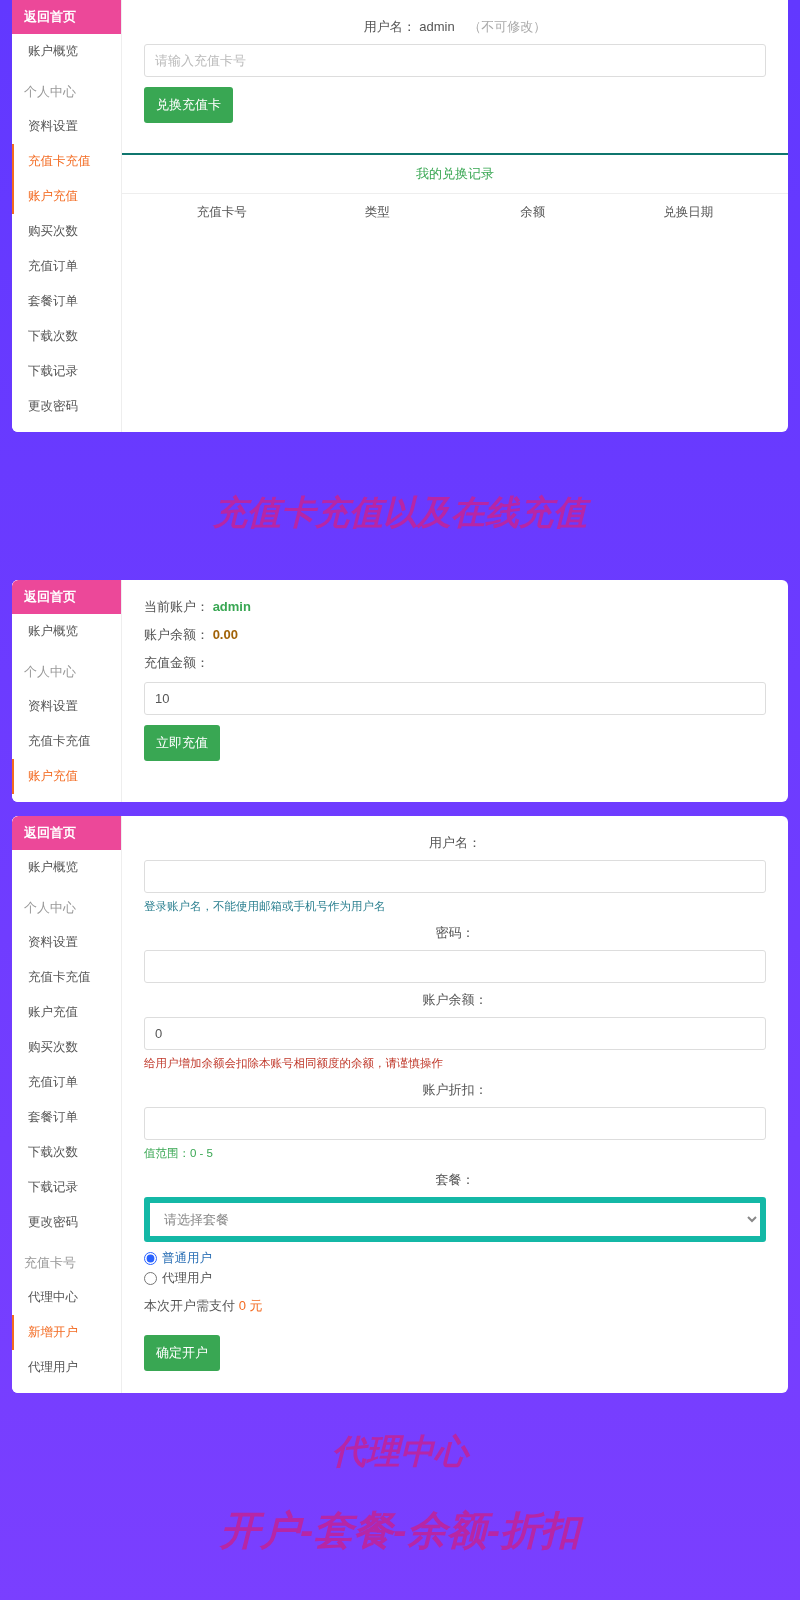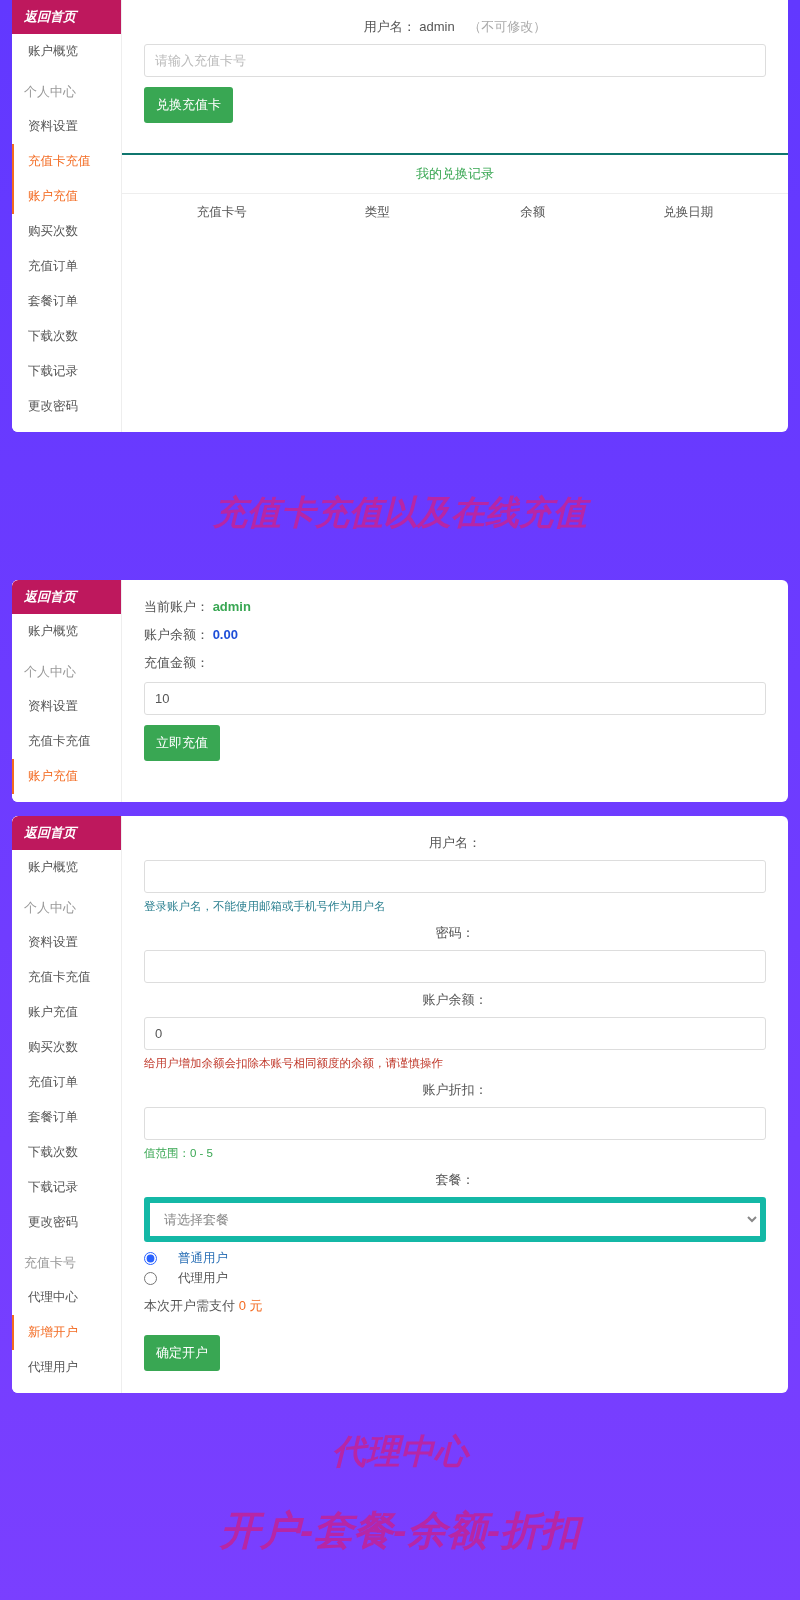--- a/index.html
+++ b/index.html
@@ -1,47 +1,47 @@
 <!DOCTYPE html>
 <html><head>
 <meta charset="utf-8">
 <style>
 * { margin: 0; padding: 0; box-sizing: border-box; }
 body { font-family: "Microsoft YaHei", Arial, sans-serif; font-size: 13px; color: #555; }
 .outer { background: linear-gradient(to bottom, #6238ff, #7a3fff); padding: 0 12px 12px; }
 .panel { background: #fff; border-radius: 6px; overflow: hidden; margin-bottom: 14px; display: flex; }
 .panel:first-child { border-top-left-radius: 0; border-top-right-radius: 0; }
 .sidebar { width: 110px; background: #fff; border-right: 1px solid #eee; padding-bottom: 8px; }
-.sb-home { background: #be185d; color: #fff; padding: 8px 12px; font-size: 13px; font-weight: 600; border-top-left-radius: 6px; font-style: italic; }
+.sb-home { background: #ec4899; color: #fff; padding: 8px 12px; font-size: 13px; font-weight: 600; border-top-left-radius: 6px; }
 .panel:first-child .sb-home { border-top-left-radius: 0; }
 .sb-item { display: block; padding: 9px 16px; font-size: 12.5px; color: #555; text-decoration: none; cursor: pointer; }
 .sb-item.active { color: #f36b22; border-left: 2px solid #f36b22; padding-left: 14px; }
 .sb-head { padding: 14px 12px 8px; font-size: 13px; color: #999; }
 .mainarea { flex: 1; padding: 18px 22px; }
 .row-label { margin-bottom: 8px; font-size: 13px; color: #555; text-align: center; }
 .inline-label { display: inline-block; }
 .note-grey { color: #aaa; margin-left: 10px; }
 .input { width: 100%; padding: 8px 10px; border: 1px solid #ddd; border-radius: 3px; font-size: 13px; color: #555; }
 .input::placeholder { color: #bbb; }
 .btn-green { background: #39a753; color: #fff; border: none; padding: 9px 12px; border-radius: 3px; font-size: 13px; margin-top: 10px; cursor: pointer; text-align: right; }
 .rec-title { text-align: center; color: #39a753; padding: 10px; border-top: 2px solid #0f766e; border-bottom: 1px solid #eee; margin: 30px -22px 0; font-size: 13px; }
 .tbl-head { display: flex; padding: 10px 0; font-size: 12.5px; color: #555; }
 .tbl-head > div { flex: 1; text-align: center; }
 .caption-big { font-size: 34px; font-weight: 700; color: #b726a5; text-align: center; padding: 22px 10px; font-style: italic; }
 .caption-1 { padding: 44px 10px 44px; }
 .info-line { margin-bottom: 10px; font-size: 13px; }
 .v-green { color: #39a753; font-weight: 600; }
-.v-red { color: #1d4ed8; font-weight: 600; }
+.v-red { color: #a16207; font-weight: 600; }
 .v-orange { color: #f36b22; }
 .hint-teal { color: #2a7f8f; font-size: 11.5px; margin: 6px 0 10px; }
 .hint-red { color: #c0392b; font-size: 11.5px; margin: 6px 0 10px; }
 .hint-green { color: #39a753; font-size: 11.5px; margin: 6px 0 10px; }
 .field { margin-bottom: 8px; }
 .select { width: 100%; padding: 8px 10px; border: 6px solid #14b8a6; border-radius: 3px; font-size: 13px; color: #888; background: #fff; }
-.radio-row { display: flex; align-items: center; gap: 21px; margin: 3px 0; font-size: 12.5px; }
+.radio-row { display: flex; align-items: center; gap: 5px; margin: 3px 0; font-size: 12.5px; }
 .radio-row input { accent-color: #2962ff; }
 .radio-row .r-lbl { color: #2a6fb5; }
 .pay-line { margin: 10px 0; font-size: 13px; }
 </style>
 </head>
 <body>
 
 <div class="outer">
 
   <div class="panel">

